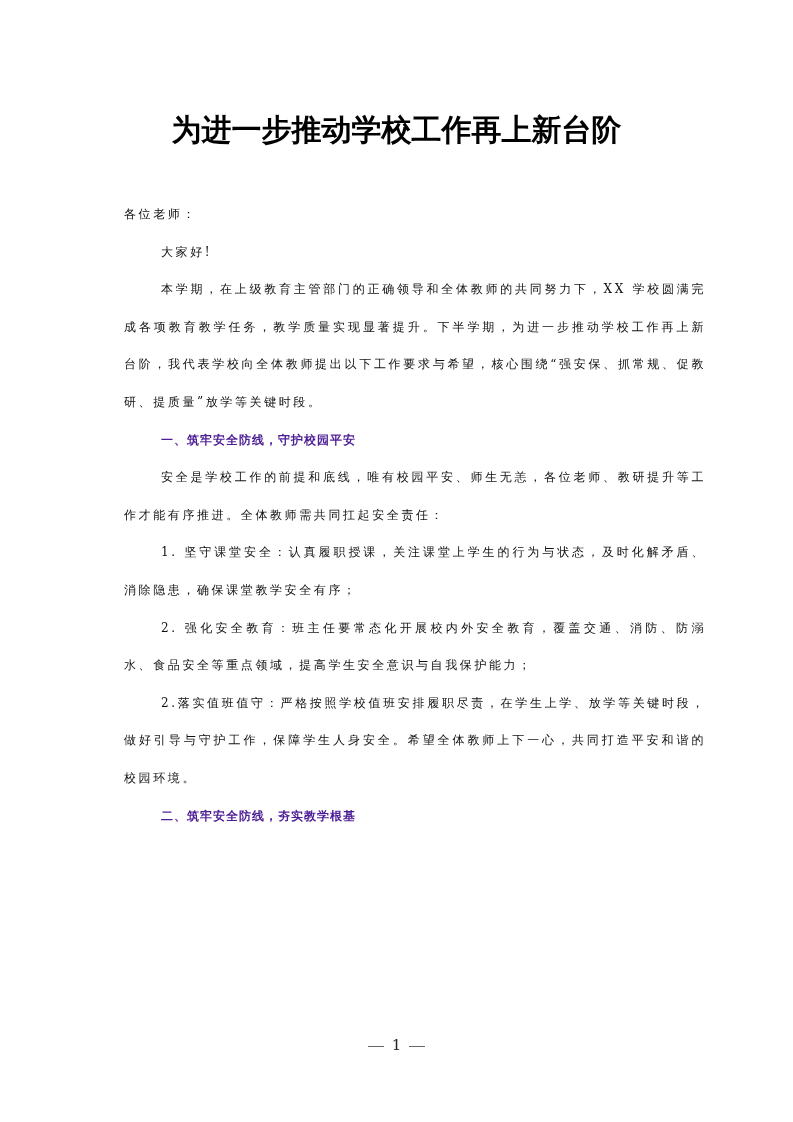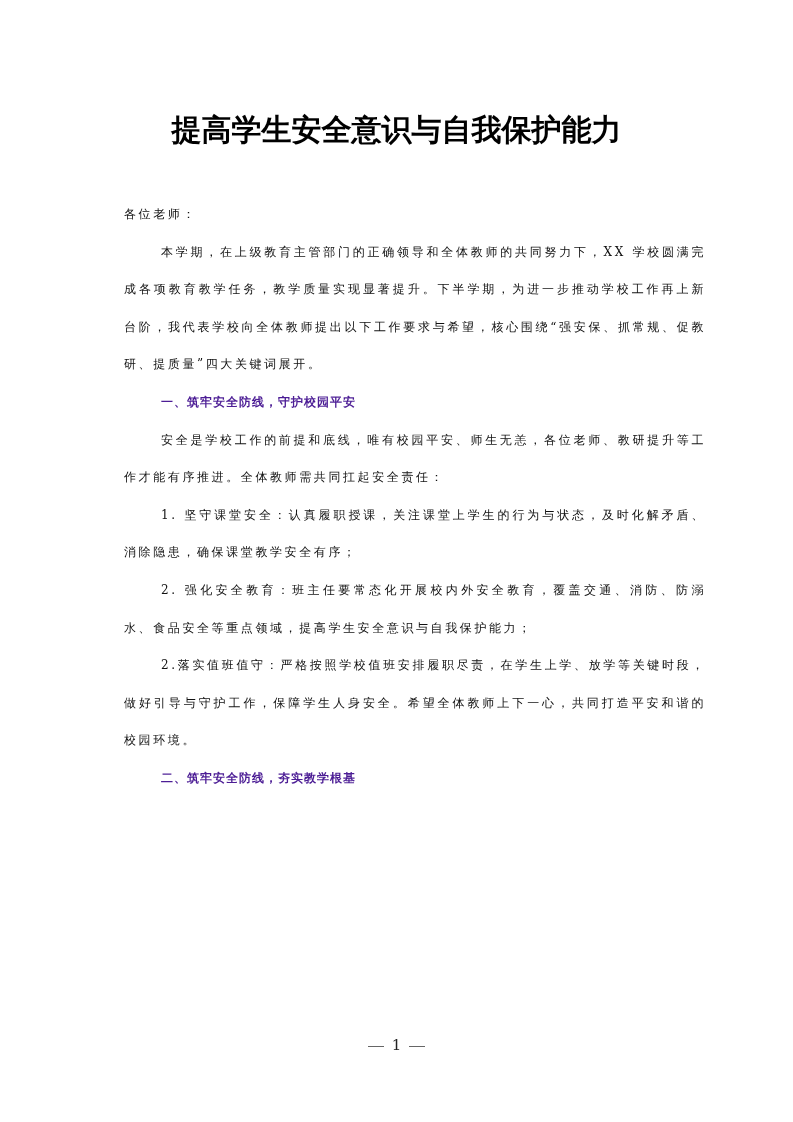--- a/index.html
+++ b/index.html
@@ -23,25 +23,26 @@
   .footer {
     position: absolute; left: 0; top: 1036px; width: 793px; text-align: center;
     font-family: "DejaVu Serif", serif; font-size: 15px; color: #222;
   }
   .footer .dash { display: inline-block; width: 16px; height: 1px; background: #666; vertical-align: middle; margin: 0 8px; }
 </style>
 </head>
 <body>
 
 <div class="page">
-  <div class="title">提高学生安全意识与自我保护能力</div>
+  <div class="title">为进一步推动学校工作再上新台阶</div>
 
   <div class="body">
     <p>各位老师：</p>
-    <p class="indent">本学期，在上级教育主管部门的正确领导和全体教师的共同努力下，XX 学校圆满完成各项教育教学任务，教学质量实现显著提升。下半学期，为进一步推动学校工作再上新台阶，我代表学校向全体教师提出以下工作要求与希望，核心围绕“强安保、抓常规、促教研、提质量”四大关键词展开。</p>
+    <p class="indent">大家好!</p>
+    <p class="indent">本学期，在上级教育主管部门的正确领导和全体教师的共同努力下，XX 学校圆满完成各项教育教学任务，教学质量实现显著提升。下半学期，为进一步推动学校工作再上新台阶，我代表学校向全体教师提出以下工作要求与希望，核心围绕“强安保、抓常规、促教研、提质量”放学等关键时段。</p>
     <p class="indent heading">一、筑牢安全防线，守护校园平安</p>
     <p class="indent">安全是学校工作的前提和底线，唯有校园平安、师生无恙，各位老师、教研提升等工作才能有序推进。全体教师需共同扛起安全责任：</p>
     <p class="indent">1. 坚守课堂安全：认真履职授课，关注课堂上学生的行为与状态，及时化解矛盾、消除隐患，确保课堂教学安全有序；</p>
     <p class="indent">2. 强化安全教育：班主任要常态化开展校内外安全教育，覆盖交通、消防、防溺水、食品安全等重点领域，提高学生安全意识与自我保护能力；</p>
     <p class="indent">2.落实值班值守：严格按照学校值班安排履职尽责，在学生上学、放学等关键时段，做好引导与守护工作，保障学生人身安全。希望全体教师上下一心，共同打造平安和谐的校园环境。</p>
     <p class="indent heading">二、筑牢安全防线，夯实教学根基</p>
   </div>
 
   <div class="footer">
     <span class="dash"></span><span>1</span><span class="dash"></span>

